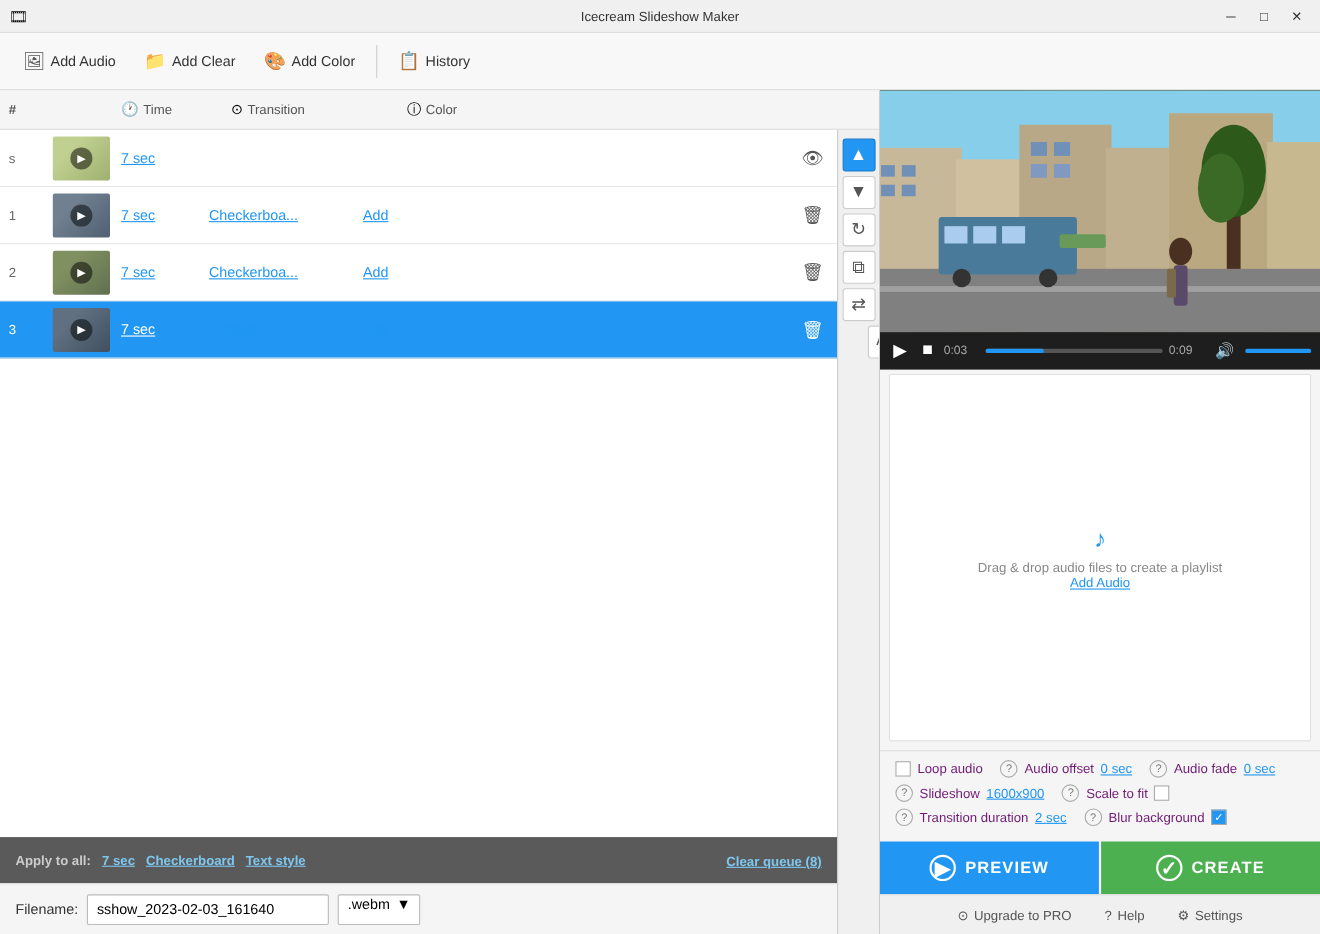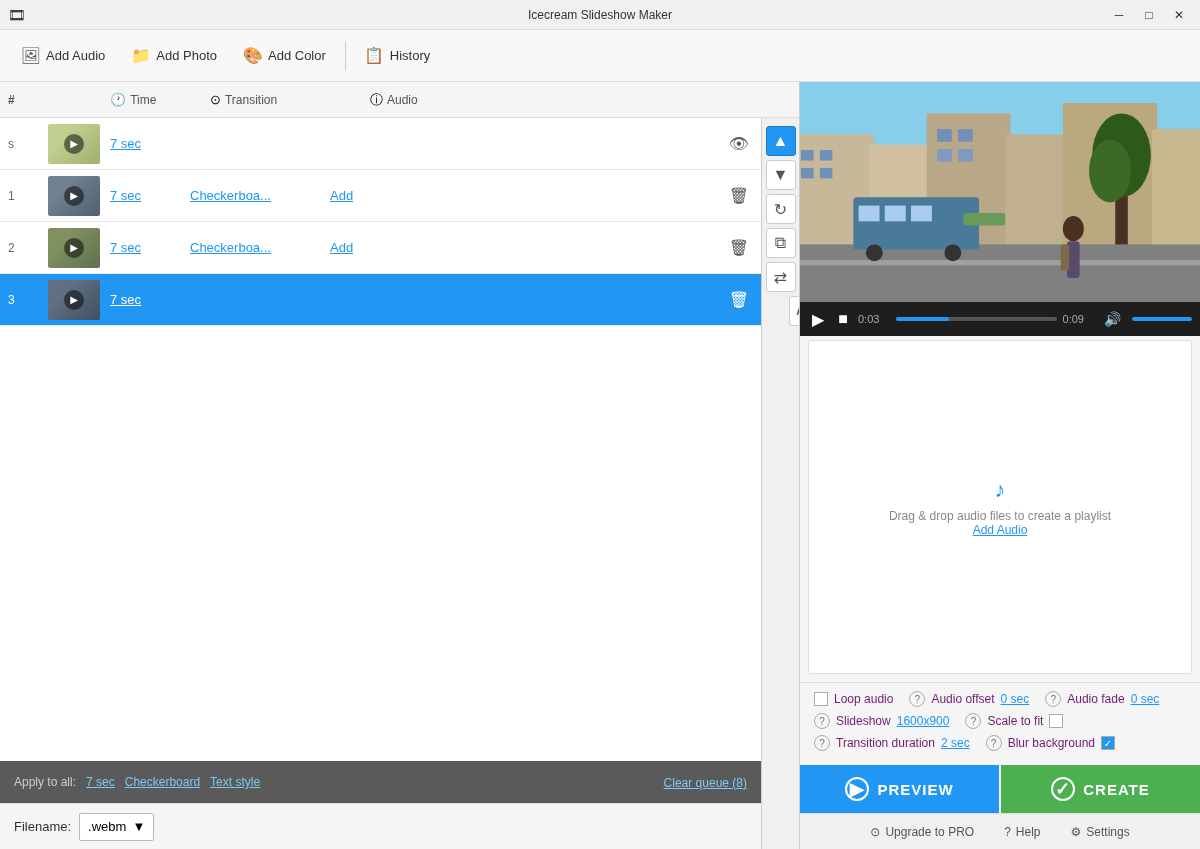--- a/index.html
+++ b/index.html
@@ -238,20 +238,21 @@
     
     .bottom-bar {
       background: #5a5a5a;
       height: 42px;
       display: flex;
       align-items: center;
       padding: 0 14px;
       gap: 10px;
       color: #fff;
       flex-shrink: 0;
+      font-weight: bold;
     }
     .apply-label { font-size: 12px; color: #ccc; }
     .apply-link { color: #7ec8f0; text-decoration: underline; cursor: pointer; font-size: 12px; }
     .bottom-bar-right { margin-left: auto; }
     .clear-link { color: #7ec8f0; text-decoration: underline; cursor: pointer; font-size: 12px; }
     
     .filename-bar {
       background: #f5f5f5;
       height: 46px;
       display: flex;
@@ -265,21 +266,21 @@
     .filename-input {
       height: 28px;
       border: 1px solid #bbb;
       border-radius: 2px;
       padding: 0 8px;
       font-size: 13px;
       width: 220px;
     }
     .ext-selector {
       display: flex;
-      align-items: center;
+      align-items: flex-start;
       border: 1px solid #bbb;
       border-radius: 2px;
       background: white;
       height: 28px;
       padding: 0 8px;
       gap: 6px;
       cursor: pointer;
     }
     
     .right-panel {
@@ -495,21 +496,21 @@
   </div>
 </div>
 
 <div class="toolbar">
   <button class="toolbar-btn">
     <span class="toolbar-icon">🖼</span>
     <span>Add Audio</span>
   </button>
   <button class="toolbar-btn">
     <span class="toolbar-icon">📁</span>
-    <span>Add Photo</span>
+    <span>Add Clear</span>
   </button>
   <button class="toolbar-btn">
     <span class="toolbar-icon">🎨</span>
     <span>Add Color</span>
   </button>
   <div class="toolbar-divider"></div>
   <button class="toolbar-btn">
     <span class="toolbar-icon">📋</span>
     <span>History</span>
   </button>
@@ -527,21 +528,21 @@
       <div class="col-time">
         <span style="font-size:13px;">🕐</span>
         <span class="col-header-label">Time</span>
       </div>
       <div class="col-transition">
         <span style="font-size:13px;">⊙</span>
         <span class="col-header-label">Transition</span>
       </div>
       <div class="col-text">
         <span style="font-size:13px;">ⓘ</span>
-        <span class="col-header-label">Audio</span>
+        <span class="col-header-label">Color</span>
       </div>
     </div>
 
     <div class="list-area">
       <div class="list-main">
 
         <div class="slide-list">
 
           <div class="slide-row first-row">
             <div class="row-num">s</div>
@@ -622,20 +623,21 @@
           <span class="apply-link">7 sec</span>
           <span class="apply-link">Checkerboard</span>
           <span class="apply-link">Text style</span>
           <div class="bottom-bar-right">
             <span class="clear-link">Clear queue (8)</span>
           </div>
         </div>
 
         <div class="filename-bar">
           <span class="filename-label">Filename:</span>
+          <input class="filename-input" type="text" value="sshow_2023-02-03_161640" style="">
           <div class="ext-selector">
             <span>.webm</span>
             <span>▼</span>
           </div>
         </div>
       </div>
 
       <div class="list-side-toolbar">
         <button class="side-btn side-btn-blue" title="Move up">▲</button>
         <button class="side-btn" title="Move down">▼</button>

